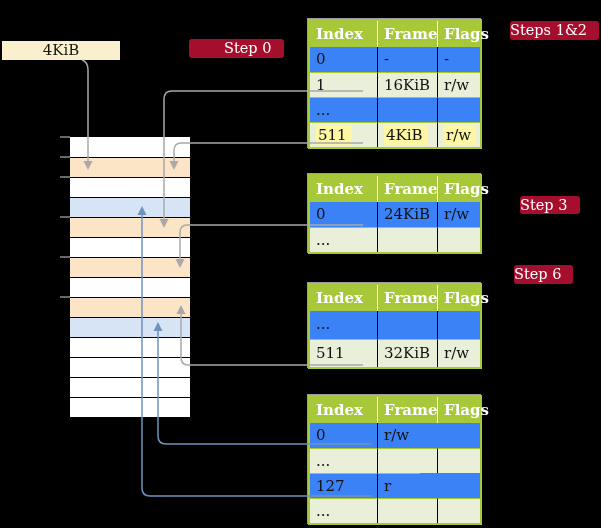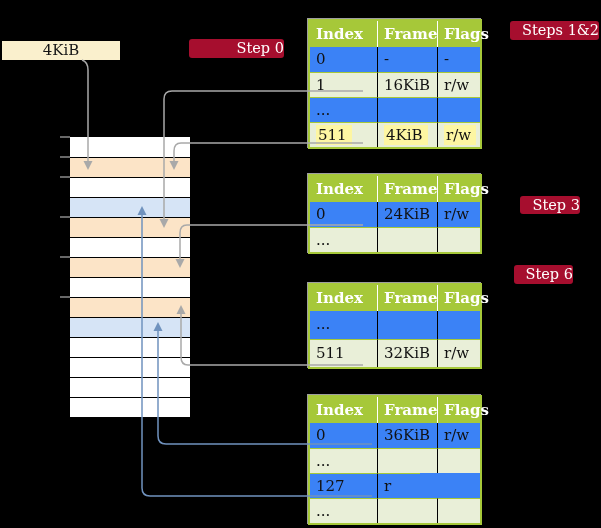--- a/index.html
+++ b/index.html
@@ -12,21 +12,21 @@
   
   .pagesize-label {
     left:2px; top:41px; width:118px; height:19px;
     background:#faf0cd; color:#151515; font-size:15px; line-height:19px;
     text-align:center;
   }
 
   
   .badge {
     background:#a60e2e; color:#fff; border-radius:3px;
-    font-size:14.5px; text-align:right;
+    font-size:14.5px; text-align:left;
   }
   #badge-step0   { left:189px; top:39px;  width:60px; height:19px; line-height:19px;padding-left:35px; }
   #badge-steps12 { left:510px; top:21px;  width:89px; height:19px; line-height:19px; }
   #badge-step3   { left:520px; top:156px; width:60px; height:18px; line-height:18px;margin-top:40px; }
   #badge-step4   { left:514px; top:265px; width:59px; height:19px; line-height:19px; }
 
   
   .memcol { left:70px; top:137px; width:120px; }
   .mrow { height:20px; box-sizing:border-box; }
   .mrow + .mrow { border-top:1px solid #000; }
@@ -161,21 +161,20 @@
   </div>
 
   <div class="abs ptable" id="table4">
     <div class="trow">
       <div class="hcell c1">Index</div>
       <div class="hcell c2">Frame</div>
       <div class="hcell c3">Flags</div>
     </div>
     <div class="trow brow">
       <div class="bcell c1">0</div>
-      <div class="bcell c2">36KiB</div>
       <div class="bcell c3">r/w</div>
     </div>
     <div class="trow brow alt">
       <div class="bcell c1">...</div>
       <div class="bcell c2"></div>
       <div class="bcell c3"></div>
     </div>
     <div class="trow brow">
       <div class="bcell c1">127</div>
       <div class="bcell c3">r</div>

